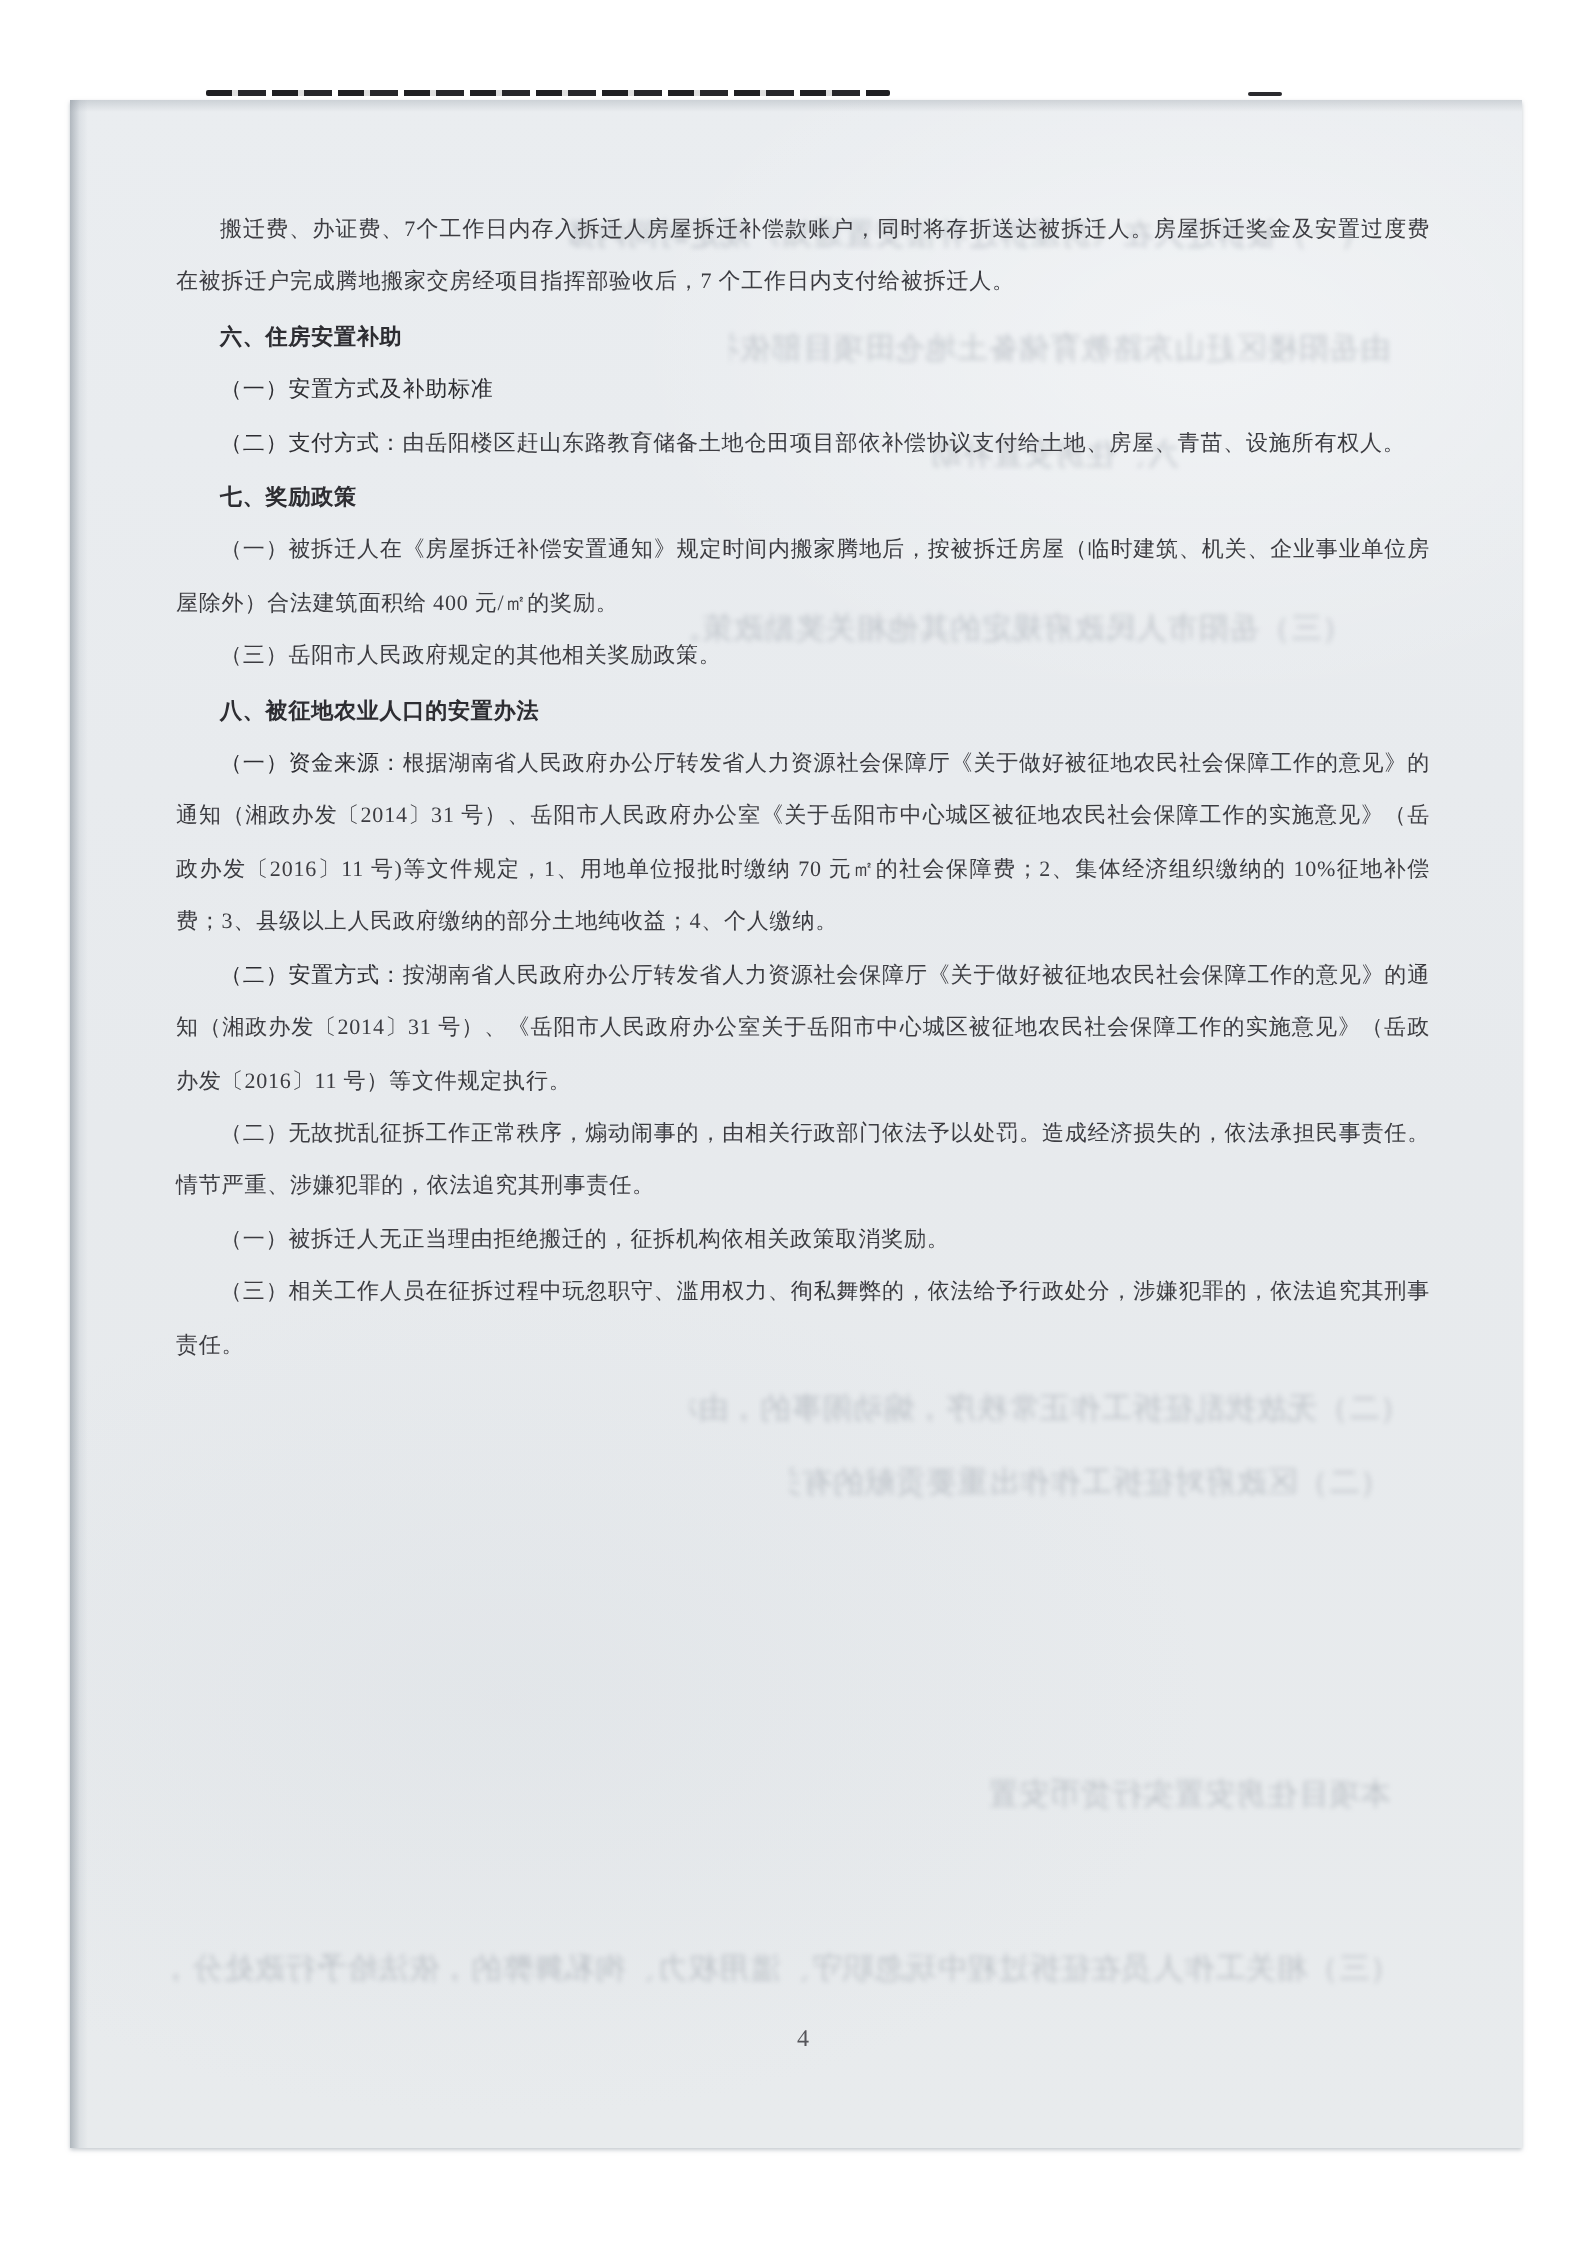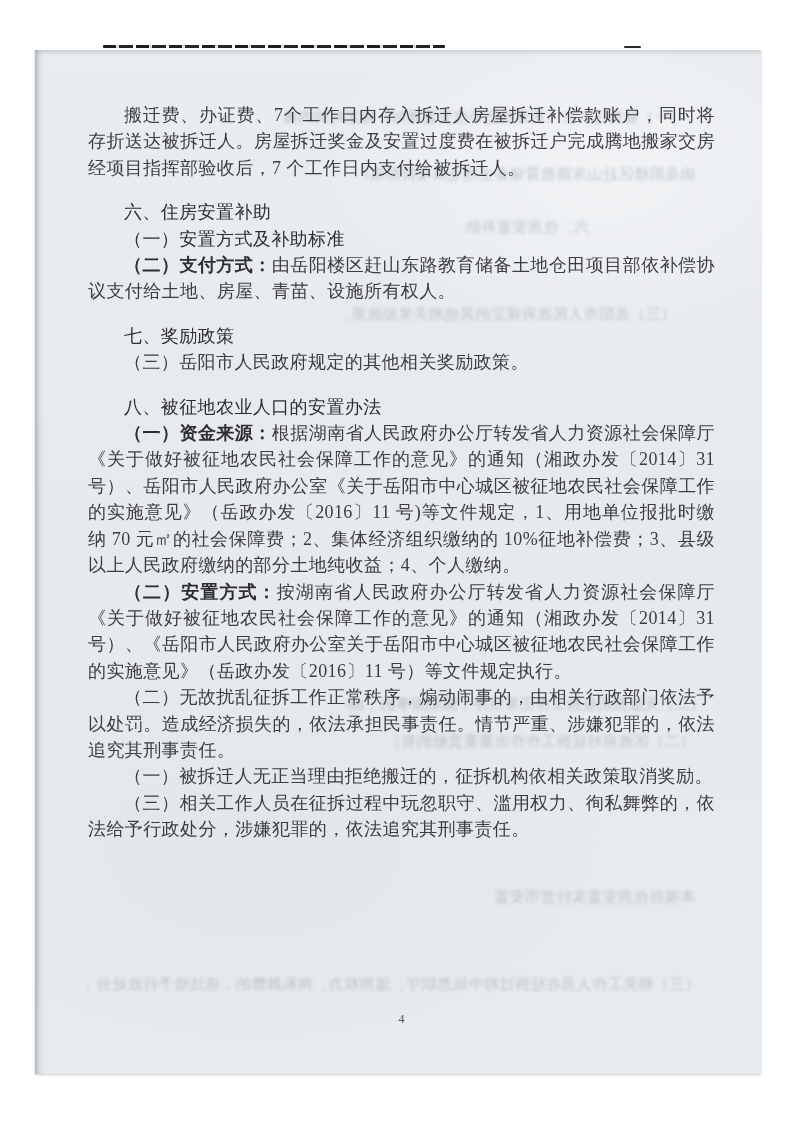--- a/index.html
+++ b/index.html
@@ -42,39 +42,39 @@
   }
   .torn-line.seg-a { left:103px; width:342px; }
   .torn-line.seg-b { left:624px; width:17px; background:#2a2a2e; height:2px; top:46px; }
 
   
   .doc-body {
     position:absolute;
     left:53px; top:52px;
     width:627px;
     color:#3c3c41;
-    font-size:18px;
+    font-size:11px;
     line-height:26.4px;
     letter-spacing:.4px;
     text-align:justify;
     text-justify:inter-ideograph;
   }
   .para { text-indent:2em; }
   .heading {
     text-indent:2em;
-    font-weight:normal;
+    font-weight:bold;
     color:#2d2d32;
-    margin-top:18px;
+    margin-top:1px;
   }
   .subheading {
     text-indent:2em;
     font-weight:normal;
     color:#2d2d32;
   }
-  .lead { font-weight:bold; color:#2d2d32; }
+  .lead { font-weight:normal; color:#2d2d32; }
 
   
   .page-number {
     position:absolute;
     left:53px; top:962px; width:627px;
     text-align:center;
     font-size:12px;
     color:#55555a;
   }
 
@@ -105,20 +105,21 @@
   <div class="bleed" style="left:360px; top:682px; width:300px;">（二）区政府对征拆工作作出重要贡献的有关单位和个人可以给予奖励。</div>
   <div class="bleed" style="left:460px; top:838px; width:200px;">本项目住房安置实行货币安置。</div>
   <div class="bleed" style="left:45px;  top:925px; width:620px;">（三）相关工作人员在征拆过程中玩忽职守、滥用权力、徇私舞弊的，依法给予行政处分，涉嫌犯罪的，依法追究其刑事责任。</div>
 
   <div class="doc-body">
     <p class="para">搬迁费、办证费、7个工作日内存入拆迁人房屋拆迁补偿款账户，同时将存折送达被拆迁人。房屋拆迁奖金及安置过度费在被拆迁户完成腾地搬家交房经项目指挥部验收后，7 个工作日内支付给被拆迁人。</p>
     <p class="heading">六、住房安置补助</p>
     <p class="subheading">（一）安置方式及补助标准</p>
     <p class="para"><b class="lead">（二）支付方式：</b><span>由岳阳楼区赶山东路教育储备土地仓田项目部依补偿协议支付给土地、房屋、青苗、设施所有权人。</span></p>
     <p class="heading">七、奖励政策</p>
+    <p class="para">（一）被拆迁人在《房屋拆迁补偿安置通知》规定时间内搬家腾地后，按被拆迁房屋（临时建筑、机关、企业事业单位房屋除外）合法建筑面积给 400 元/㎡的奖励。</p>
     <p class="para">（三）岳阳市人民政府规定的其他相关奖励政策。</p>
     <p class="heading">八、被征地农业人口的安置办法</p>
     <p class="para"><b class="lead">（一）资金来源：</b><span>根据湖南省人民政府办公厅转发省人力资源社会保障厅《关于做好被征地农民社会保障工作的意见》的通知（湘政办发〔2014〕31 号）、岳阳市人民政府办公室《关于岳阳市中心城区被征地农民社会保障工作的实施意见》（岳政办发〔2016〕11 号)等文件规定，1、用地单位报批时缴纳 70 元㎡的社会保障费；2、集体经济组织缴纳的 10%征地补偿费；3、县级以上人民政府缴纳的部分土地纯收益；4、个人缴纳。</span></p>
     <p class="para"><b class="lead">（二）安置方式：</b><span>按湖南省人民政府办公厅转发省人力资源社会保障厅《关于做好被征地农民社会保障工作的意见》的通知（湘政办发〔2014〕31 号）、《岳阳市人民政府办公室关于岳阳市中心城区被征地农民社会保障工作的实施意见》（岳政办发〔2016〕11 号）等文件规定执行。</span></p>
     <p class="para">（二）无故扰乱征拆工作正常秩序，煽动闹事的，由相关行政部门依法予以处罚。造成经济损失的，依法承担民事责任。情节严重、涉嫌犯罪的，依法追究其刑事责任。</p>
     <p class="para">（一）被拆迁人无正当理由拒绝搬迁的，征拆机构依相关政策取消奖励。</p>
     <p class="para">（三）相关工作人员在征拆过程中玩忽职守、滥用权力、徇私舞弊的，依法给予行政处分，涉嫌犯罪的，依法追究其刑事责任。</p>
   </div>
 
   <div class="page-number">4</div>

